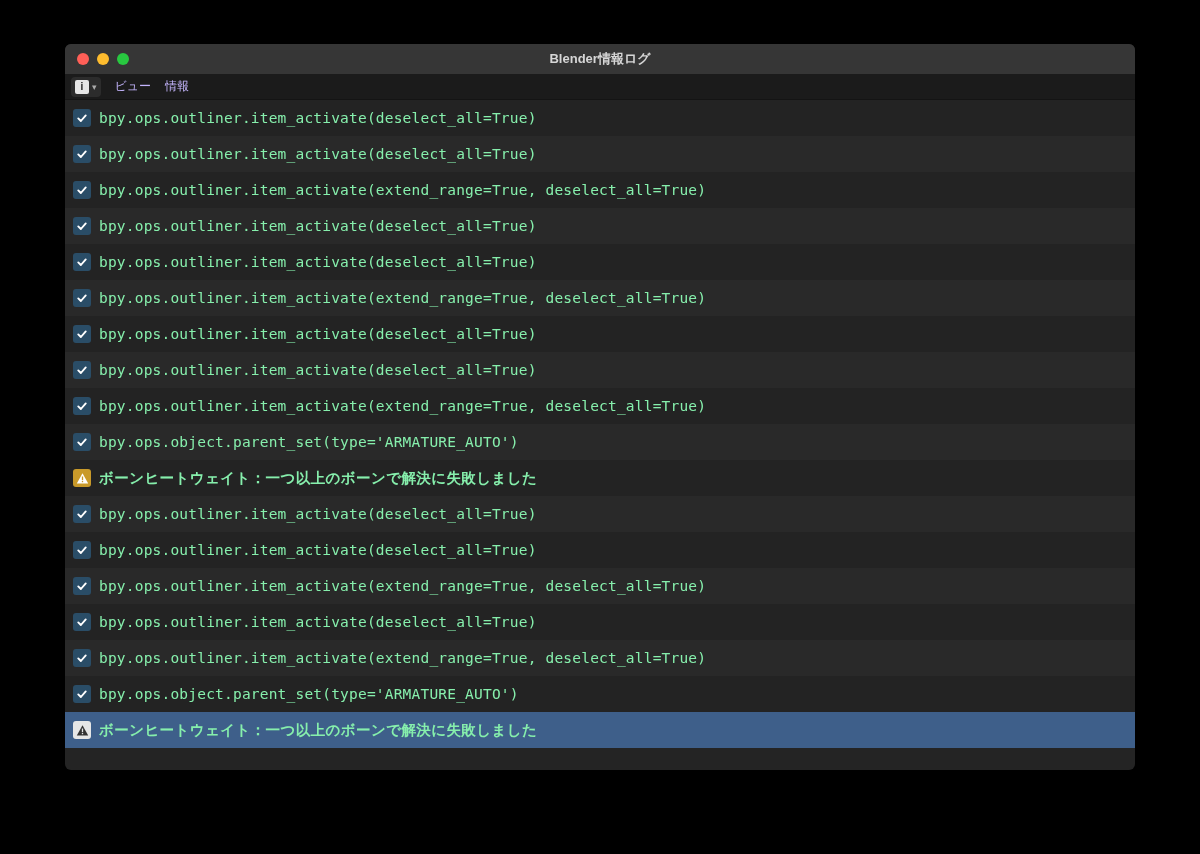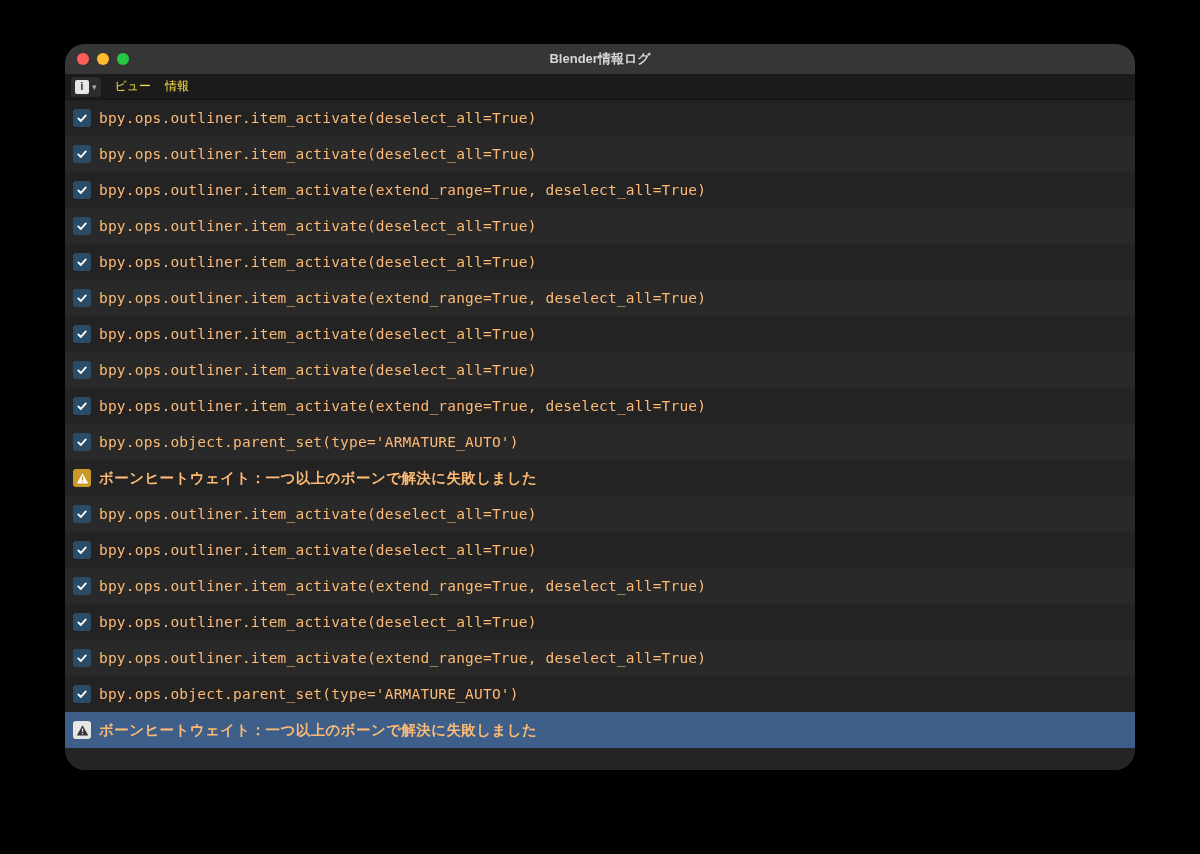--- a/index.html
+++ b/index.html
@@ -9,21 +9,21 @@
     height: 854px;
     font-family: -apple-system, BlinkMacSystemFont, "Segoe UI", sans-serif;
     display: flex;
     align-items: flex-start;
     justify-content: center;
     padding-top: 44px;
   }
   .window {
     width: 1070px;
     background: #242424;
-    border-radius: 20px;
+    border-radius: 6px;
     overflow: hidden;
     box-shadow: 0 10px 40px rgba(0,0,0,0.6);
   }
   .titlebar {
     height: 30px;
     background: #363636;
     display: flex;
     align-items: center;
     position: relative;
     padding: 0 12px;
@@ -72,41 +72,41 @@
     display: flex; align-items:center; justify-content:center;
     color: #222;
     font-size: 10px;
     font-weight: bold;
   }
   .editor-type .chev {
     color: #aaa;
     font-size: 9px;
   }
   .menu-item {
-    color: #fde047;
+    color: #c4b5fd;
     font-size: 12px;
     cursor: pointer;
   }
   .log-list {
     padding-bottom: 22px;
   }
   .log-row {
     height: 36px;
     display: flex;
     align-items: center;
     padding: 0 8px;
     gap: 8px;
     font-family: "Menlo", "Consolas", monospace;
     font-size: 14.5px;
     letter-spacing: 0.2px;
   }
   .log-row.odd { background: #232323; }
   .log-row.even { background: #292929; }
   .log-row.selected { background: #3e5f8a; }
-  .log-row .text { color: #fdba74; }
+  .log-row .text { color: #86efac; }
   .log-row .text.jp { font-family: -apple-system, sans-serif; letter-spacing: 0.4px; font-weight: bold;}
   .icon {
     width: 18px; height: 18px;
     border-radius: 3px;
     display: flex;
     align-items: center;
     justify-content: center;
     flex: 0 0 18px;
   }
   .icon.check {

